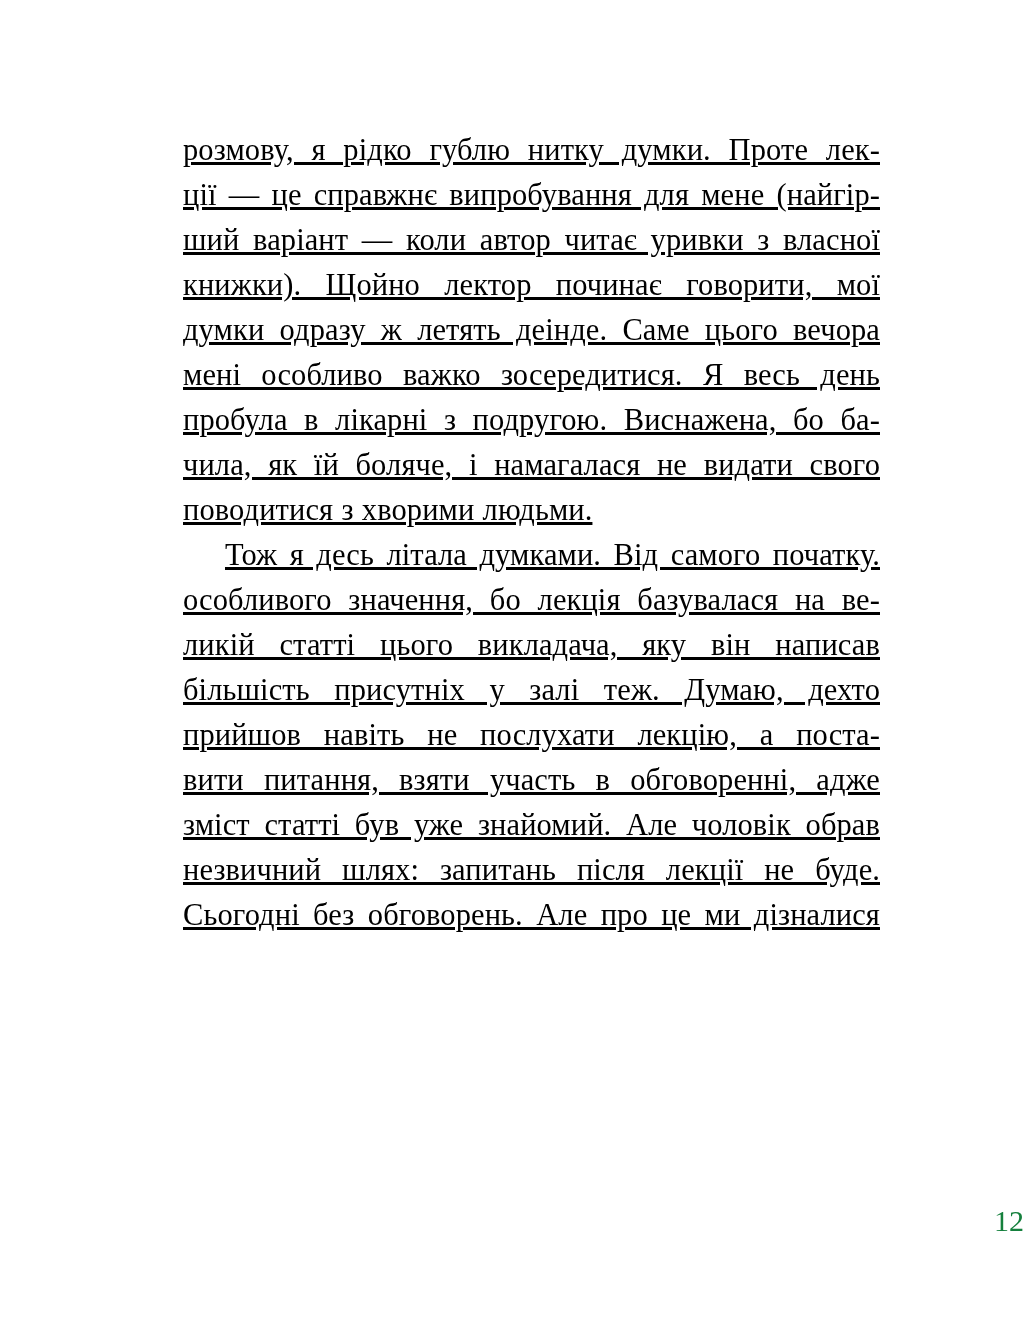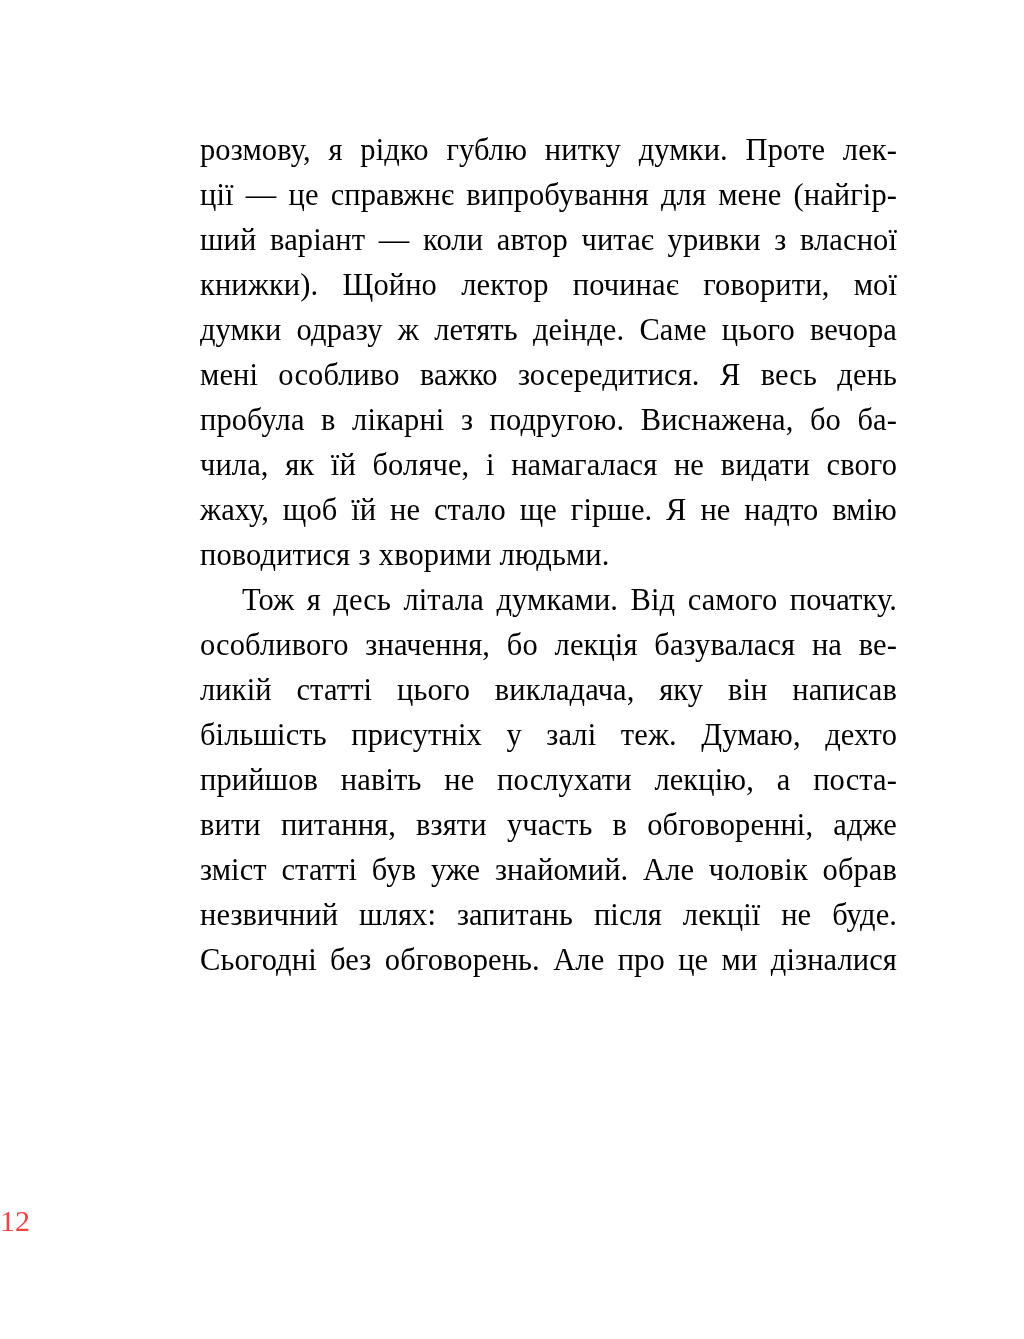--- a/index.html
+++ b/index.html
@@ -19,23 +19,24 @@
   }
 
   .page {
     position: absolute;
     inset: 0;
     background: #ffffff;
   }
 
   .text-block {
     position: absolute;
-    left: 200px;
+    left: 183px;
     top: 128px;
     width: 697px;
+    text-decoration: underline;
   }
 
   .para {
     margin: 0;
     font-size: 30.5px;
     line-height: 45px;
     text-align: justify;
     text-justify: inter-word;
     letter-spacing: 0.1px;
     word-spacing: 0.5px;
@@ -61,44 +62,43 @@
   .indent {
     display: inline-block;
     width: 42px;
   }
 
   .page-number {
     position: absolute;
     left: 0;
     right: 0;
     top: 1202px;
-    text-align: left;
+    text-align: right;
     font-size: 30px;
     line-height: 38px;
     font-family: "Liberation Serif", "DejaVu Serif", serif;
-    color: #ef4444;
+    color: #15803d;
   }
 </style>
 </head>
 <body>
 
 <div class="page">
 
   <div class="text-block">
 
     <p class="para">
       <span class="line j">розмову, я рідко гублю нитку думки. Проте лек-</span>
       <span class="line j">ції — це справжнє випробування для мене (найгір-</span>
       <span class="line j">ший варіант — коли автор читає уривки з власної</span>
       <span class="line j">книжки). Щойно лектор починає говорити, мої</span>
       <span class="line j">думки одразу ж летять деінде. Саме цього вечора</span>
       <span class="line j">мені особливо важко зосередитися. Я весь день</span>
       <span class="line j">пробула в лікарні з подругою. Виснажена, бо ба-</span>
       <span class="line j">чила, як їй боляче, і намагалася не видати свого</span>
-      <span class="line j">жаху, щоб їй не стало ще гірше. Я не надто вмію</span>
       <span class="line last">поводитися з хворими людьми.</span>
     </p>
 
     <p class="para">
       <span class="line j"><span class="indent"></span><span>Тож я десь літала думками. Від самого початку.</span></span>
       <span class="line j">особливого значення, бо лекція базувалася на ве-</span>
       <span class="line j">ликій статті цього викладача, яку він написав</span>
       <span class="line j">більшість присутніх у залі теж. Думаю, дехто</span>
       <span class="line j">прийшов навіть не послухати лекцію, а поста-</span>
       <span class="line j">вити питання, взяти участь в обговоренні, адже</span>

